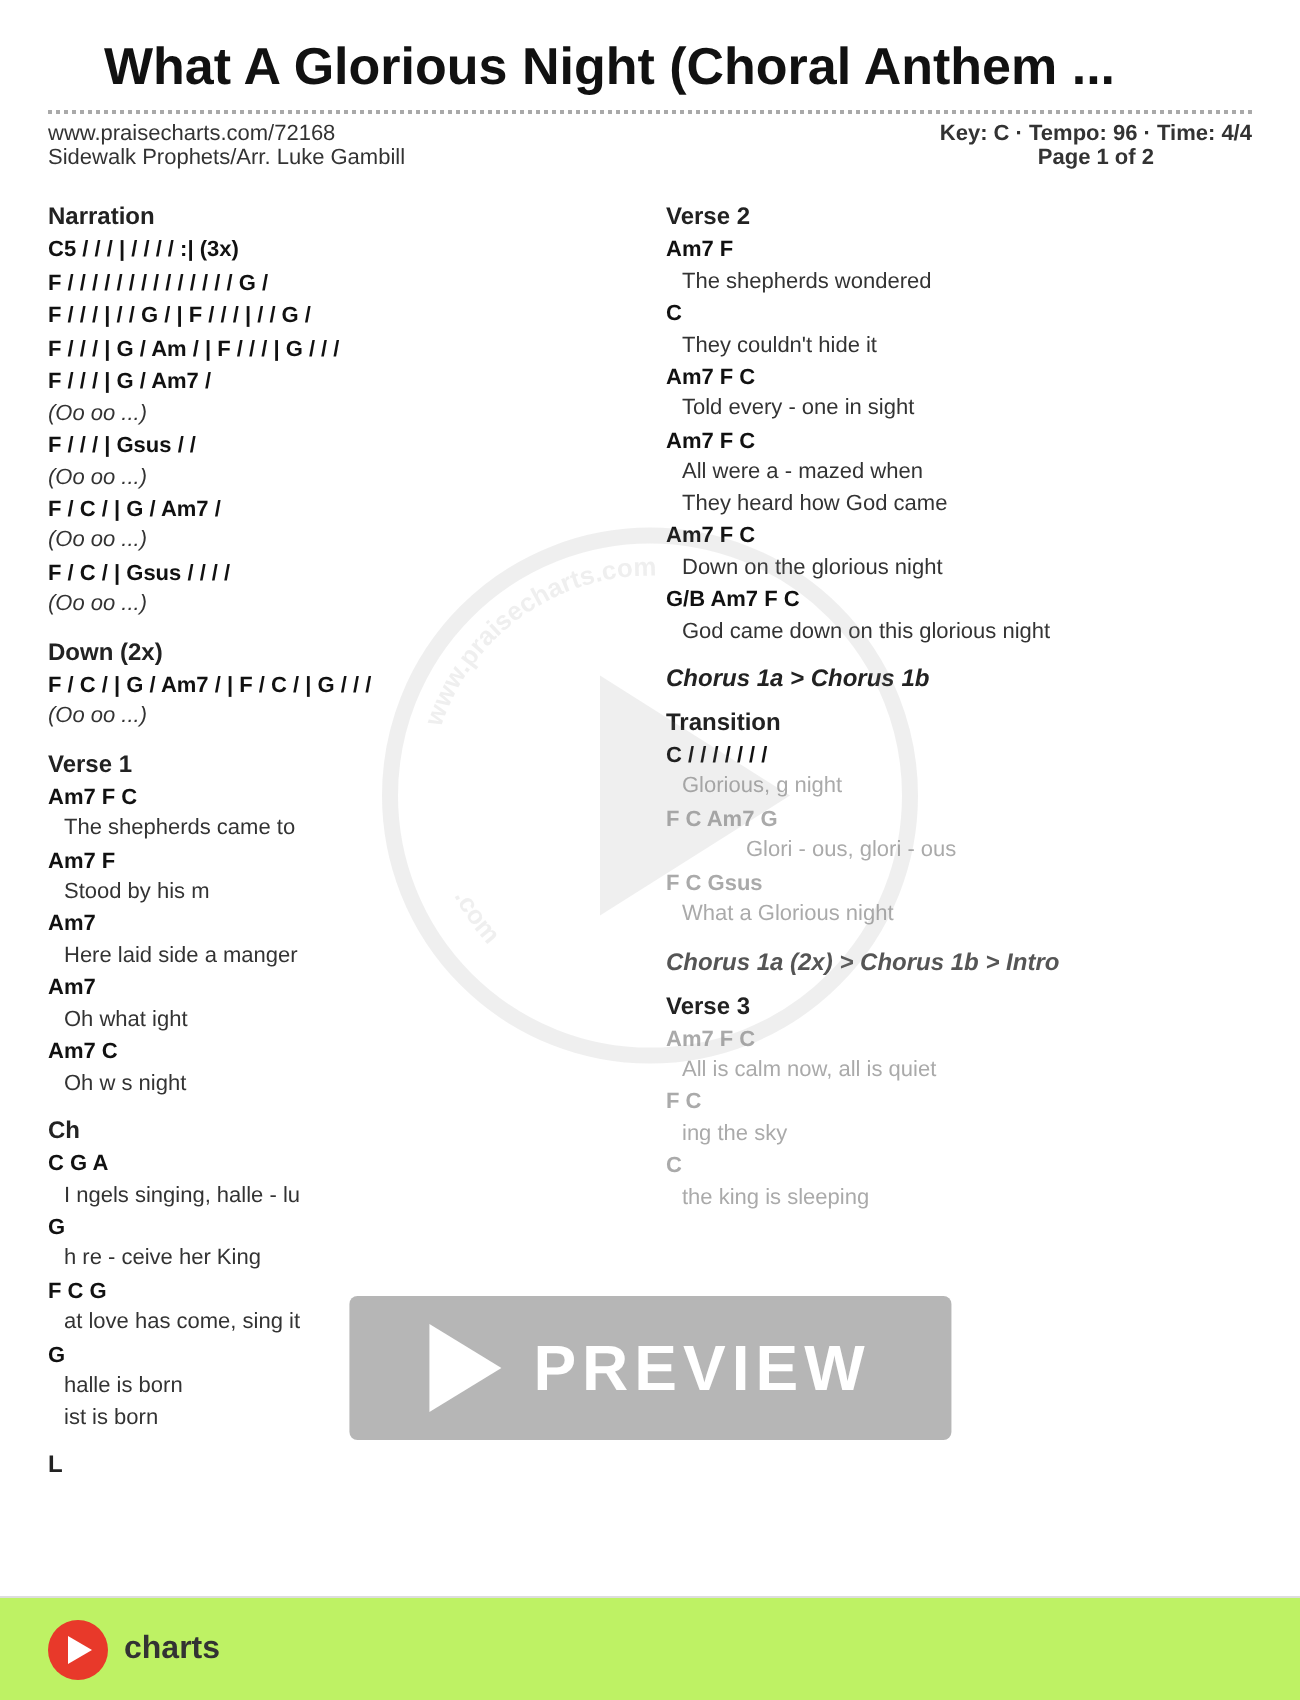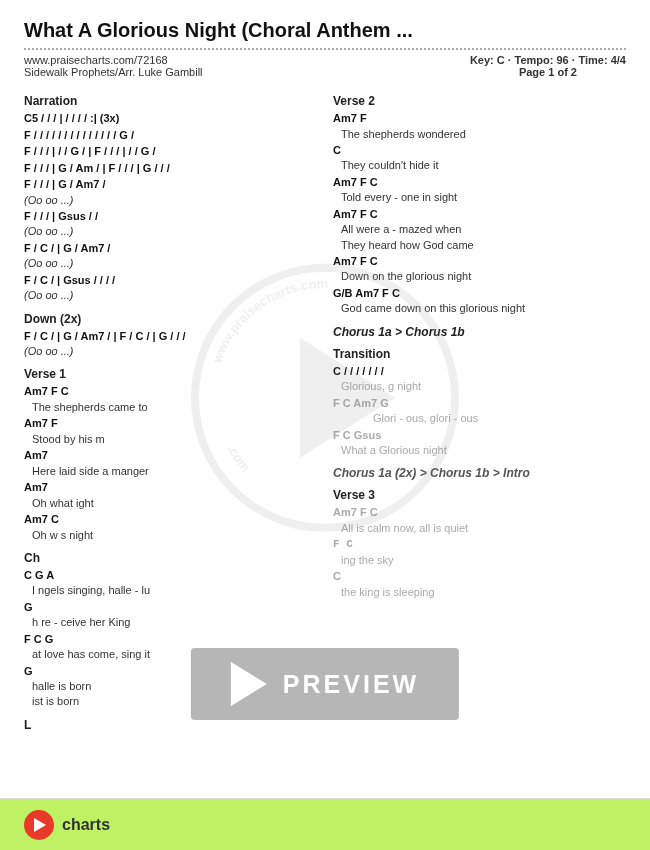--- a/index.html
+++ b/index.html
@@ -10,24 +10,25 @@
       font-family: Arial, Helvetica, sans-serif;
       overflow: hidden;
       position: relative;
     }
 
     
     .header {
       padding: 18px 24px 6px 24px;
     }
     .title {
-      font-size: 20px;
+      font-size: 26px;
       font-weight: bold;
       color: #111;
       line-height: 1.2;
+      margin-left: 28px;
     }
     .dotted-line {
       border: none;
       border-top: 2px dotted #aaa;
       margin: 6px 0 4px 0;
     }
     .meta-row {
       display: flex;
       justify-content: space-between;
       font-size: 11px;
@@ -92,21 +93,21 @@
     }
 
     
     .preview-box {
       position: absolute;
       bottom: 180px;
       left: 50%;
       transform: translateX(-50%);
       background: rgba(160,160,160,0.85);
       color: #fff;
-      font-size: 25px;
+      font-size: 32px;
       font-weight: bold;
       letter-spacing: 3px;
       padding: 14px 40px;
       display: flex;
       align-items: center;
       gap: 16px;
       border-radius: 4px;
       opacity: 0.9;
     }
 
@@ -250,21 +251,21 @@
     <div class="chord-line" style="color:#aaa;">F         C   Am7  G</div>
     <div class="lyric-line" style="color:#aaa;margin-left:40px;">Glori - ous, glori - ous</div>
     <div class="chord-line" style="color:#aaa;">F         C         Gsus</div>
     <div class="lyric-line" style="color:#aaa;">What a Glorious night</div>
 
     <div class="section-title" style="font-style:italic; color:#555;">Chorus 1a (2x) &gt; Chorus 1b &gt; Intro</div>
 
     <div class="section-title">Verse 3</div>
     <div class="chord-line" style="color:#aaa;">Am7          F         C</div>
     <div class="lyric-line" style="color:#aaa;">All is calm now,  all is quiet</div>
-    <div class="chord-line" style="color:#aaa;font-family:Liberation Mono, monospace;">           F          C</div>
+    <div class="chord-line" style="color:#aaa;">           F          C</div>
     <div class="lyric-line" style="color:#aaa;">          ing the sky</div>
     <div class="chord-line" style="color:#aaa;">                           C</div>
     <div class="lyric-line" style="color:#aaa;">        the king is sleeping</div>
   </div>
 </div>
 
 <div class="watermark-overlay">
   <svg width="340" height="340" viewBox="0 0 340 340" style="position:absolute; top:50%; left:50%; transform:translate(-50%,-58%); opacity:0.13;">
 
     <circle cx="170" cy="170" r="130" fill="none" stroke="#888" stroke-width="8"></circle>

